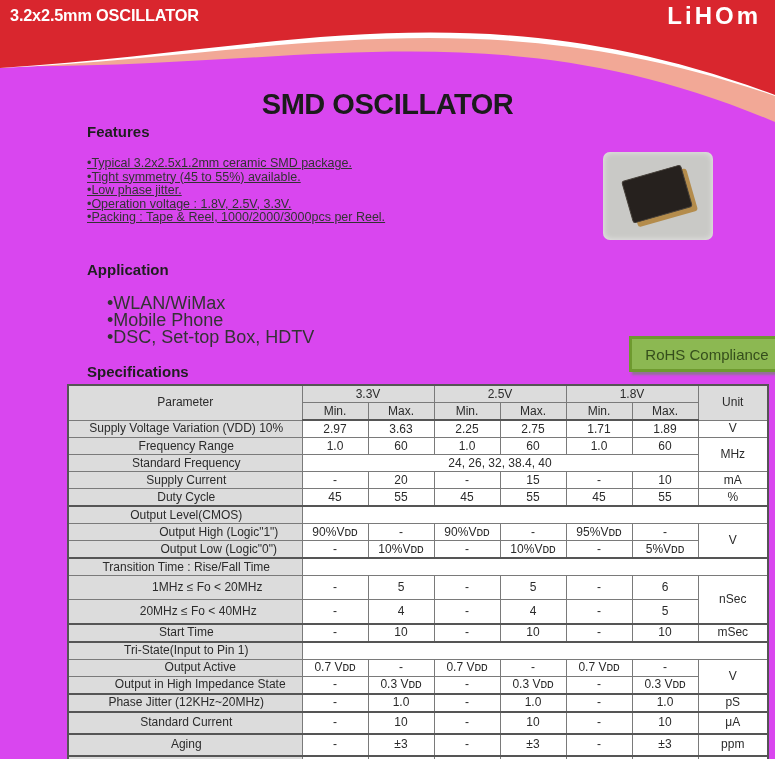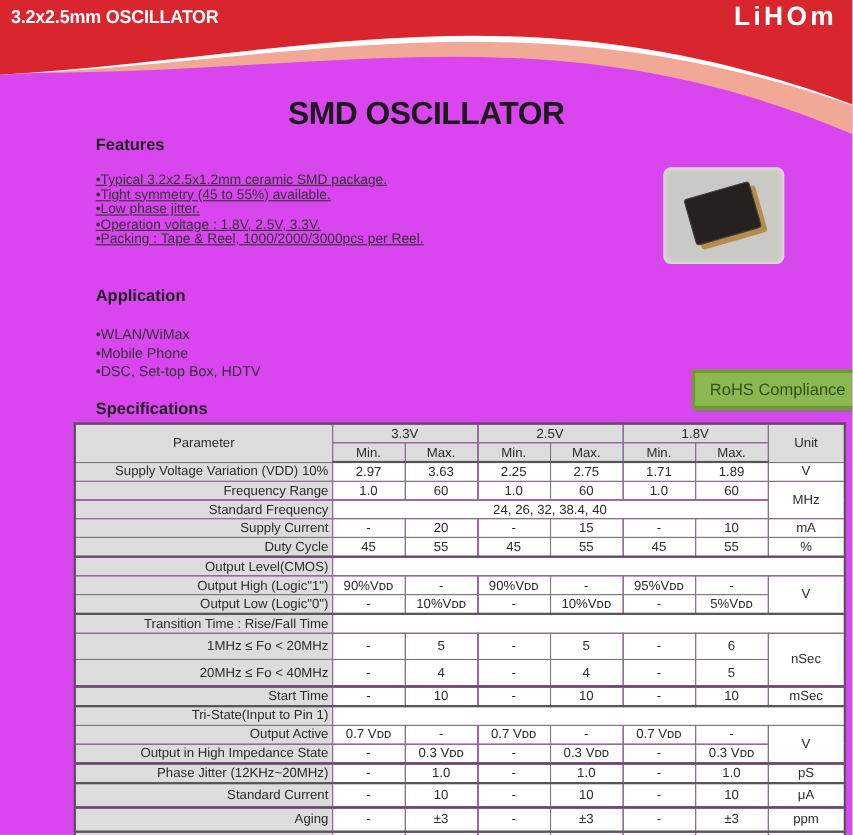--- a/index.html
+++ b/index.html
@@ -13,21 +13,21 @@
   .logo{position:absolute;right:14px;top:2px;color:#ffffff;font-size:24px;font-weight:bold;
         letter-spacing:3px;}
 
   .page-title{position:absolute;top:88px;left:0;width:100%;text-align:center;font-size:29px;
               font-weight:bold;color:#1b1b1b;letter-spacing:-0.5px;}
 
   .section-heading{font-size:15px;font-weight:bold;color:#1f1f1f;}
   .features{position:absolute;left:87px;top:123px;}
   .feat-items{margin-top:17px;font-size:12.5px;color:#333;line-height:13.5px;text-decoration:underline;}
   .application{position:absolute;left:87px;top:261px;}
-  .app-items{margin-top:17px;font-size:13px;color:#333;line-height:17px;}
+  .app-items{margin-top:17px;font-size:18px;color:#333;line-height:17px;margin-left:20px;}
   .spec-heading{position:absolute;left:87px;top:363px;}
 
   
   .photo{position:absolute;left:603px;top:152px;width:110px;height:88px;background:#c9c9c6;
          border-radius:7px;box-shadow:inset 0 0 6px rgba(255,255,255,0.6);}
   .chip{position:absolute;left:23px;top:20px;width:62px;height:44px;transform:rotate(-16deg);}
   .chip-side{position:absolute;left:4px;top:5px;width:62px;height:44px;background:#b48c4c;
              border-radius:3px;}
   .chip-top{position:absolute;left:0;top:0;width:62px;height:44px;background:#26211e;
             border:1px solid #46403a;border-radius:3px;box-sizing:border-box;}
@@ -38,21 +38,21 @@
         justify-content:center;box-shadow:3px 3px 2px rgba(125,125,125,0.75);margin-left:29px;}
 
   
   .spec-table{position:absolute;left:67px;top:384px;width:701px;border-collapse:collapse;
               table-layout:fixed;border:2px solid #555;}
   .spec-table th,.spec-table td{border:1px solid #7a7a7a;font-weight:normal;font-size:12px;
               padding:0 3px;text-align:center;height:16px;line-height:1.05;color:#2b2b2b;
               background:#ffffff;overflow:hidden;white-space:nowrap;}
   .spec-table thead th{background:#dcdcdc;height:16px;}
   .spec-table thead tr:last-child th{border-bottom:2px solid #555;}
-  .spec-table td.param{background:#dcdcdc;text-align:right;padding-left:5px;}
+  .spec-table td.param{background:#dcdcdc;text-align:center;padding-left:5px;}
   .spec-table tr.sep td{border-top:2px solid #555;}
   .spec-table td.unit{background:#ffffff;}
 </style>
 </head>
 <body>
 
 <div class="page">
 
   <svg class="header-svg" viewBox="0 0 775 132" preserveAspectRatio="none">
     <path d="M0,0 H775 V122 C500,5 300,70 0,66 Z" fill="#f2a896"></path>

